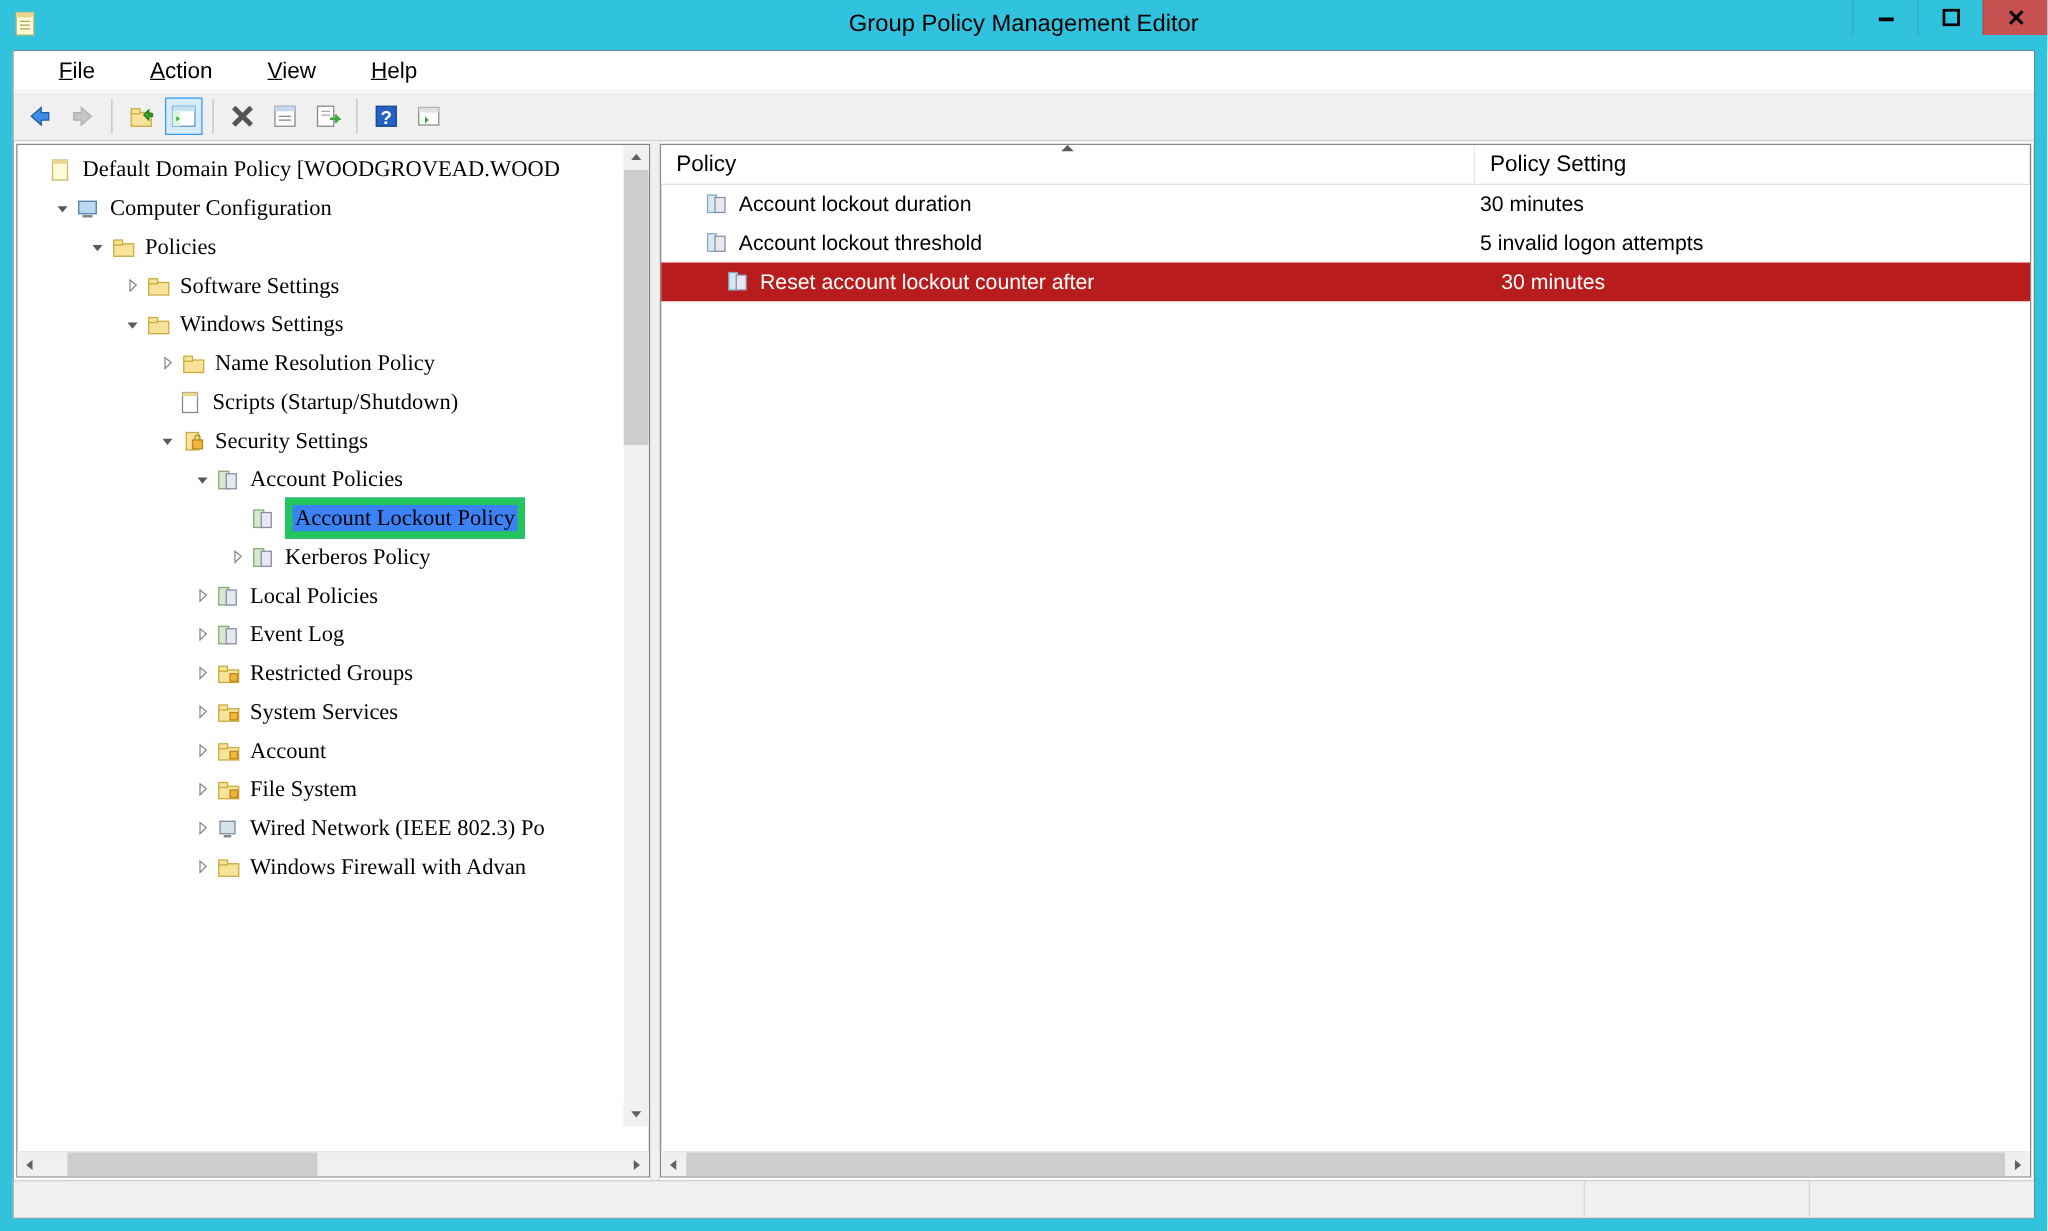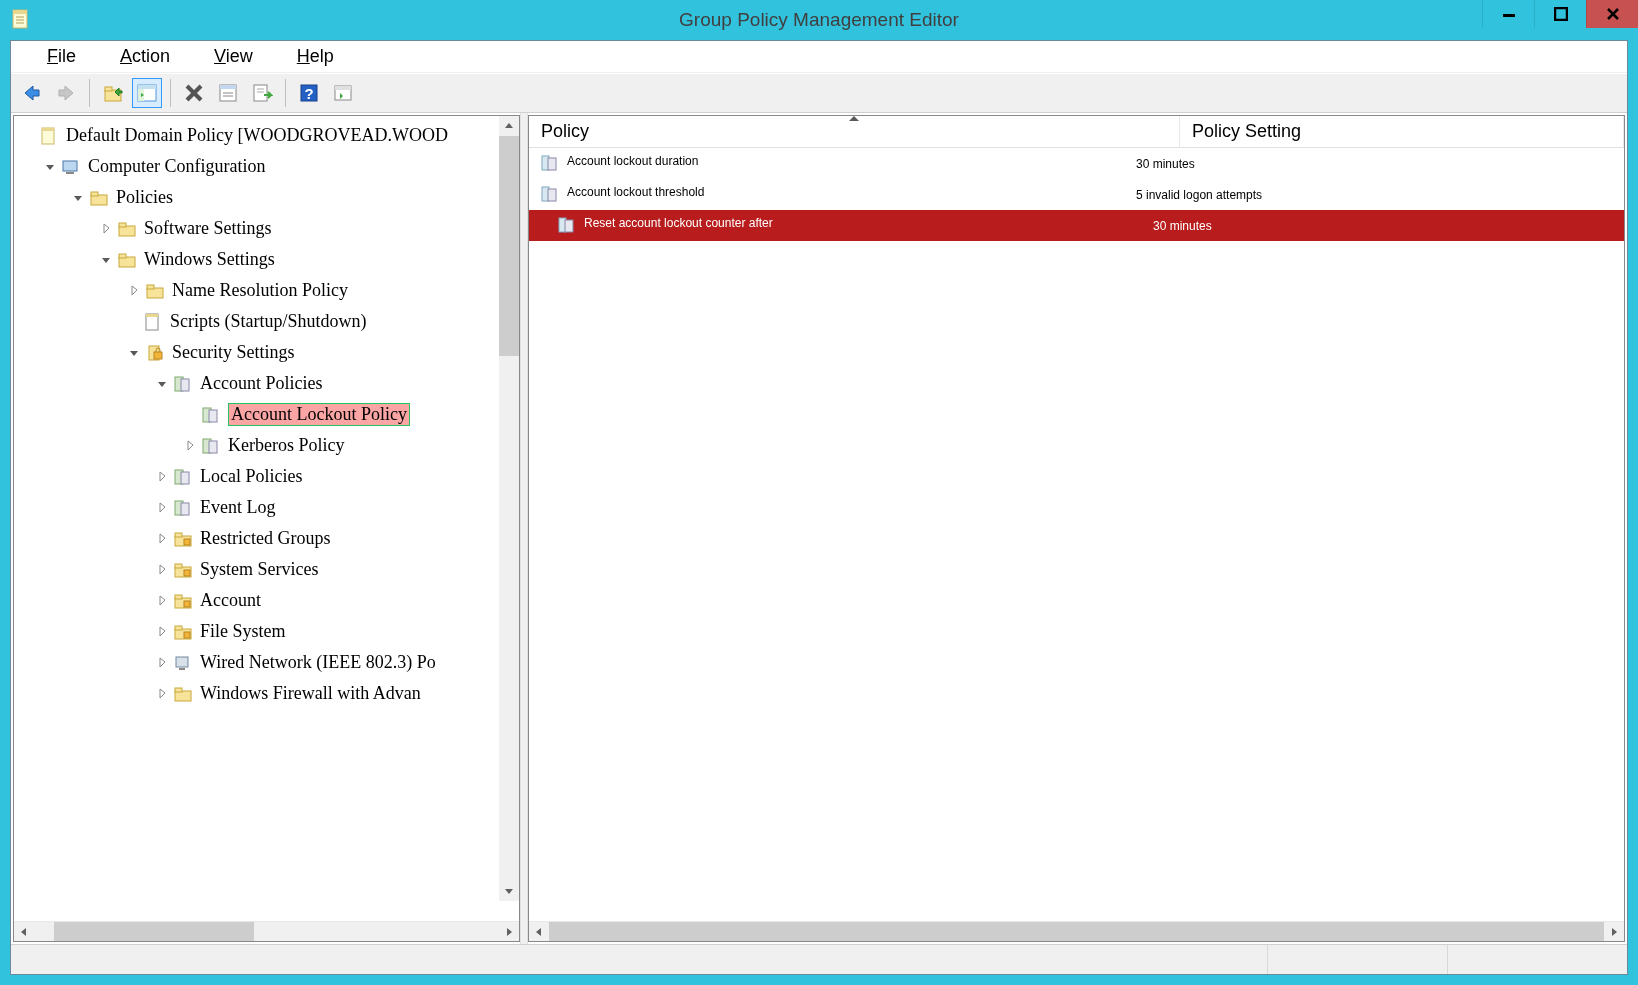--- a/index.html
+++ b/index.html
@@ -1,20 +1,20 @@
 <!DOCTYPE html>
 <html><head>
 <meta charset="utf-8">
 <style>
   * { box-sizing: border-box; }
   html, body { margin:0; padding:0; font-family: "Segoe UI", Tahoma, sans-serif; font-size:16px; background:#fff; }
   .window { width:1638px; height:985px; background:#31c2de; display:flex; flex-direction:column; position:relative; }
   .titlebar { height:40px; background:#31c2de; display:flex; align-items:center; position:relative; }
   .titlebar .app-icon { width:24px; height:24px; margin-left:10px; }
-  .titlebar .title { position:absolute; left:0; right:0; text-align:center; font-size:19px; color:#404040; }
+  .titlebar .title { position:absolute; left:0; right:0; text-align:center; font-size:19px; color:#000000; }
   .titlebar .win-controls { position:absolute; right:0; top:0; height:30px; display:flex; }
   .win-btn { width:52px; height:28px; display:flex; align-items:center; justify-content:center; border-left:1px solid rgba(0,0,0,0.1); background:#31c2de; }
   .win-btn.close { background:#c75050; }
   .win-btn svg { pointer-events:none; }
   .inner { flex:1; margin:0 10px 10px 10px; background:#fff; border:1px solid #6b8a99; display:flex; flex-direction:column; }
   .menubar { height:32px; background:#fff; display:flex; align-items:center; padding:0 10px; gap:18px; border-bottom:1px solid #f0f0f0;}
   .menubar span { font-size:18px;margin-left:26px; }
   .menubar span u { text-decoration:underline; }
   .toolbar { height:40px; background:#f0f0f0; border-top:1px solid #fff; border-bottom:1px solid #d0d0d0; display:flex; align-items:center; padding:0 6px; gap:4px;}
   .toolbar .sep { width:1px; height:28px; background:#c0c0c0; margin:0 4px; }
@@ -23,37 +23,37 @@
   .toolbar .btn.disabled { opacity:0.5; }
   .content { flex:1; display:flex; overflow:hidden; }
   .splitter { width:8px; background:#f0f0f0; cursor:col-resize; border-left:1px solid #e0e0e0; border-right:1px solid #e0e0e0;}
   .tree-pane { width:507px; display:flex; flex-direction:column; background:#fff; border:1px solid #888; margin:2px 0 2px 2px; position:relative;}
   .tree-scroll { flex:1; overflow:hidden; position:relative;}
   .tree { padding:4px 0; }
   .tree-row { display:flex; align-items:center; height:31px; white-space:nowrap; padding-right:4px;font-family:Liberation Serif, serif;}
   .tree-row .exp { width:16px; display:inline-flex; justify-content:center; align-items:center; margin-right:2px;}
   .tree-row .icon { width:22px; height:22px; margin-right:6px; display:inline-flex; align-items:center; justify-content:center; }
   .tree-row .label { font-size:18px; }
-  .tree-row.selected .label { background:#fca5a5; border:1px solid #22c55e; padding:0 2px; }
+  .tree-row.selected .label { background:#3b82f6; border:6px solid #22c55e; padding:0 2px; }
   .vscroll { position:absolute; top:0; right:0; bottom:20px; width:20px; background:#f0f0f0; display:flex; flex-direction:column;}
   .vscroll .arrow { height:20px; display:flex; align-items:center; justify-content:center; background:#f0f0f0;}
   .vscroll .thumb { flex:0 0 auto; background:#cdcdcd; margin:0;}
   .vscroll .track { flex:1;}
   .hscroll { height:20px; background:#f0f0f0; display:flex; border-top:1px solid #e8e8e8;}
   .hscroll .arrow { width:20px; display:flex; align-items:center; justify-content:center;}
   .hscroll .htrack { flex:1; position:relative;}
   .hscroll .hthumb { position:absolute; top:0; bottom:0; background:#cdcdcd;}
   .list-pane { flex:1; display:flex; flex-direction:column; background:#fff; border:1px solid #888; margin:2px 2px 2px 0;}
   .list-header { height:32px; display:flex; border-bottom:1px solid #e0e0e0; background:#fff;}
   .list-header .col { display:flex; align-items:center; padding:0 12px; font-size:18px; border-right:1px solid #e8e8e8; position:relative;}
   .list-header .col .sort { position:absolute; top:-1px; left:50%; transform:translateX(-50%);}
   .list-body { flex:1; position:relative;}
   .list-row { height:31px; display:flex; align-items:center; }
   .list-row.selected { background:#b91c1c; color:#fff;padding-left:17px;}
-  .list-row .cell { padding:0 12px; display:flex; align-items:flex-start; font-size:12px; overflow:hidden; white-space:nowrap;}
+  .list-row .cell { padding:0 12px; display:flex; align-items:center; font-size:17px; overflow:hidden; white-space:nowrap;margin-left:24px;}
   .list-row .cell .icon { width:20px; height:20px; margin-right:6px; display:inline-flex;}
   .statusbar { height:30px; background:#f0f0f0; border-top:1px solid #d0d0d0; display:flex;}
   .statusbar .seg { border-left:1px solid #d8d8d8; width:180px;}
   .statusbar .seg:first-child{border-left:none; flex:1; width:auto;}
   svg { display:block; }
 </style>
 </head>
 <body>
 
 <div class="window">

